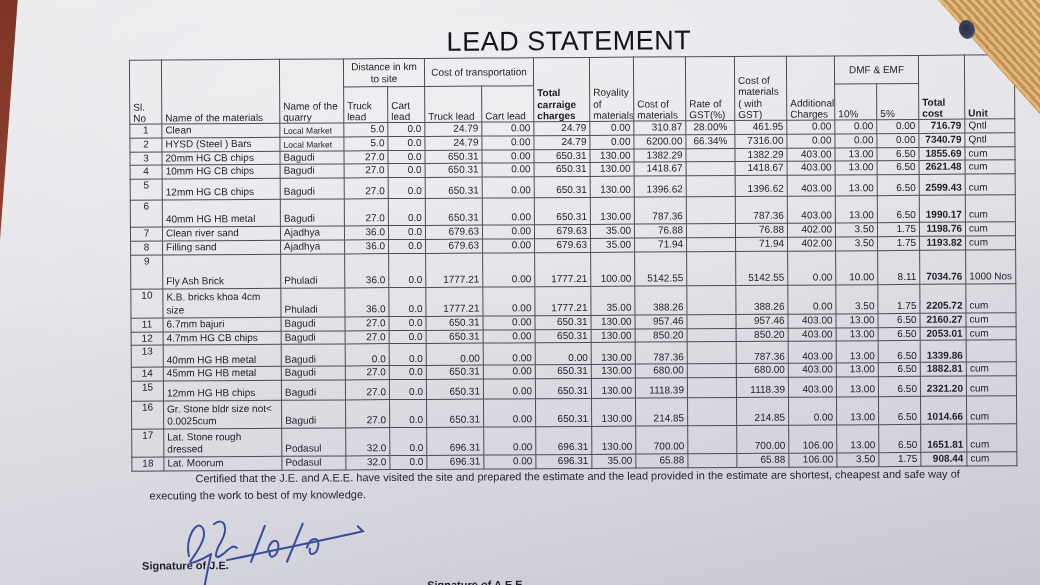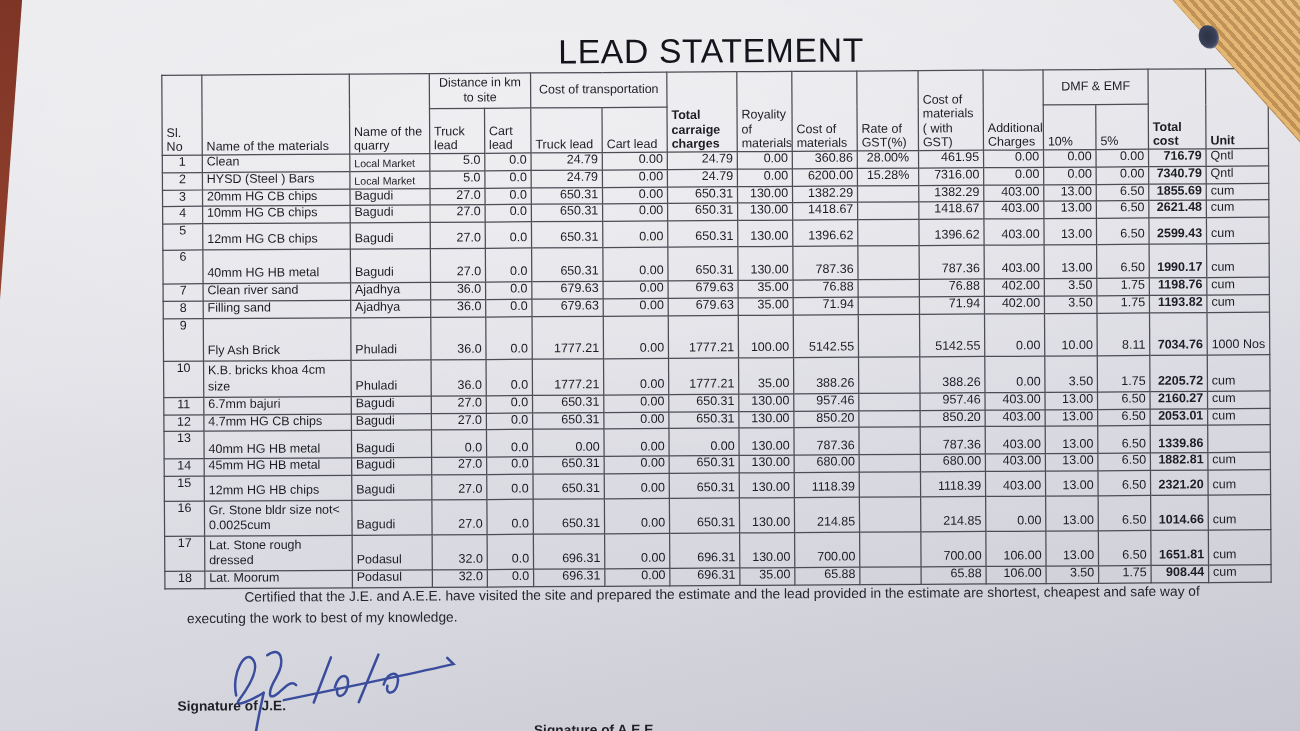--- a/index.html
+++ b/index.html
@@ -139,41 +139,41 @@
             <tr>
               <td class="sl">1</td>
               <td class="txt">Clean</td>
               <td class="txt small">Local Market</td>
               <td class="num">5.0</td>
               <td class="num">0.0</td>
               <td class="num">24.79</td>
               <td class="num">0.00</td>
               <td class="num">24.79</td>
               <td class="num">0.00</td>
-              <td class="num">360.86</td>
+              <td class="num">310.87</td>
               <td class="ctr">28.00%</td>
               <td class="num">461.95</td>
               <td class="num">0.00</td>
               <td class="num">0.00</td>
               <td class="num">0.00</td>
               <td class="num total">716.79</td>
               <td class="txt">Qntl</td>
             </tr>
             <tr>
               <td class="sl">2</td>
               <td class="txt">HYSD (Steel ) Bars</td>
               <td class="txt small">Local Market</td>
               <td class="num">5.0</td>
               <td class="num">0.0</td>
               <td class="num">24.79</td>
               <td class="num">0.00</td>
               <td class="num">24.79</td>
               <td class="num">0.00</td>
               <td class="num">6200.00</td>
-              <td class="ctr">15.28%</td>
+              <td class="ctr">66.34%</td>
               <td class="num">7316.00</td>
               <td class="num">0.00</td>
               <td class="num">0.00</td>
               <td class="num">0.00</td>
               <td class="num total">7340.79</td>
               <td class="txt">Qntl</td>
             </tr>
             <tr>
               <td class="sl">3</td>
               <td class="txt">20mm HG CB chips</td>

